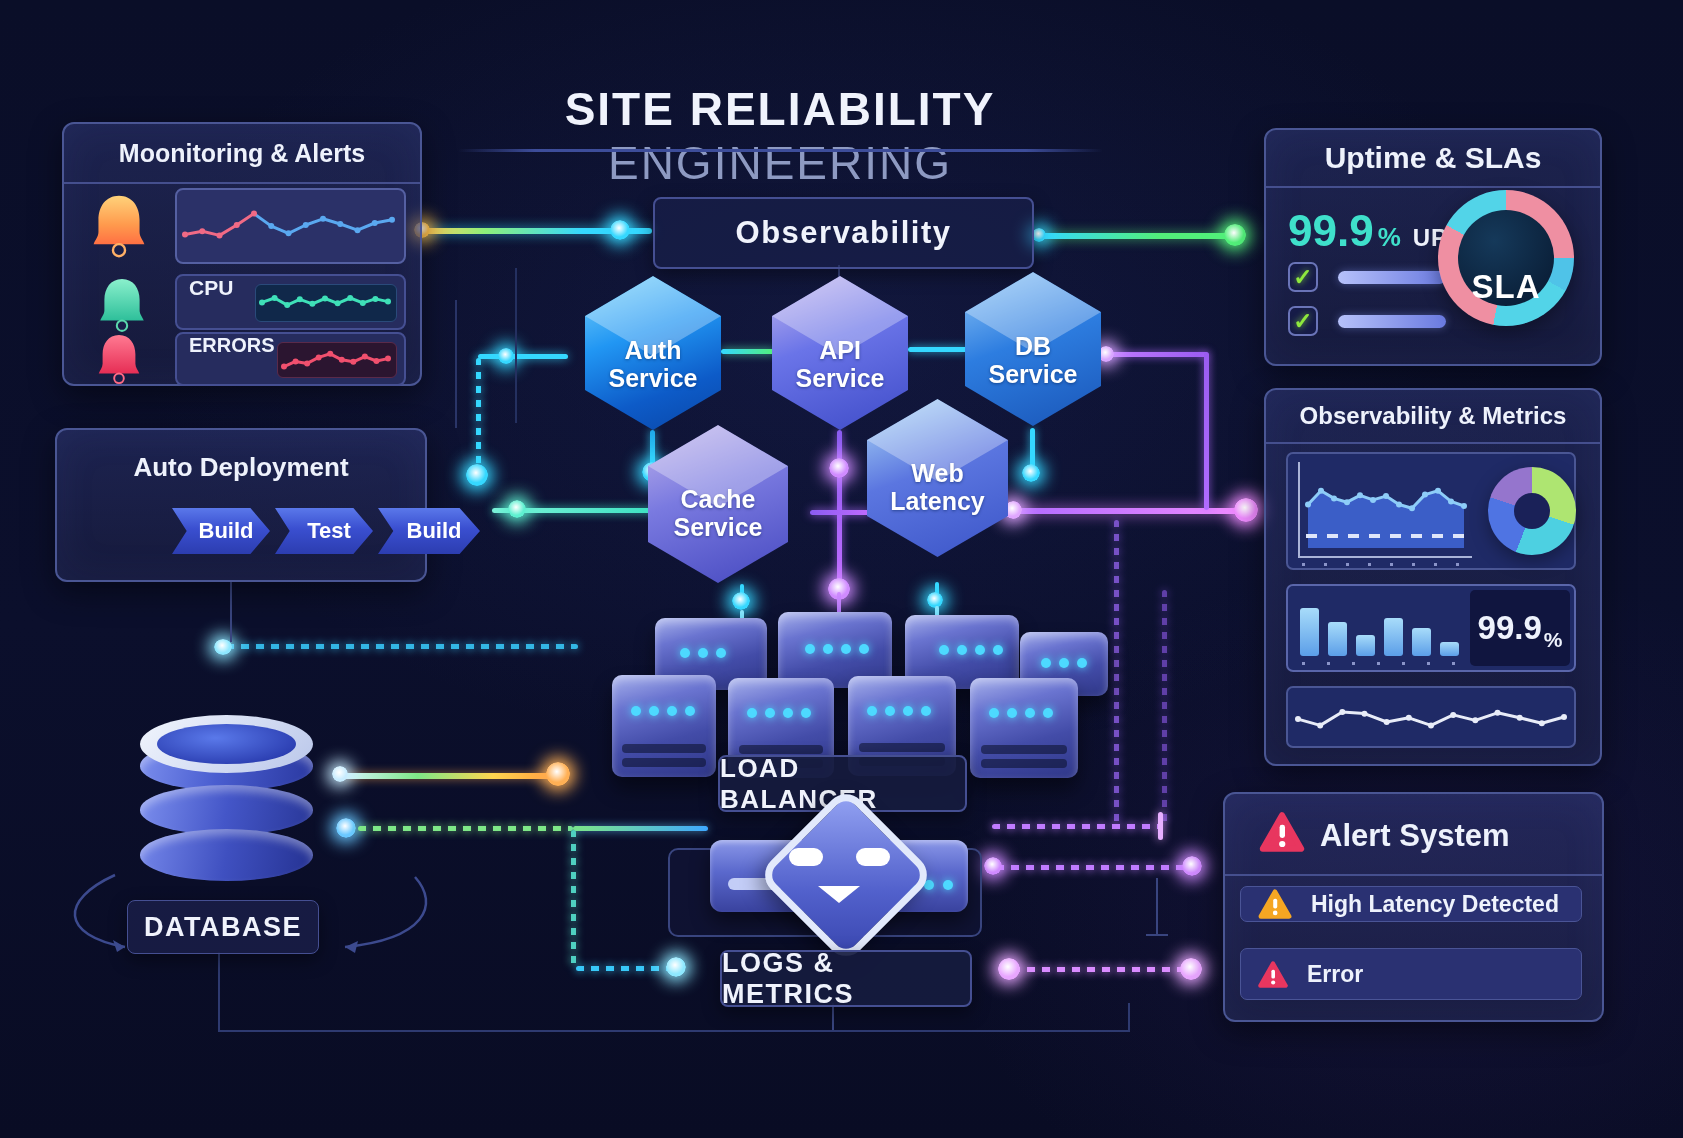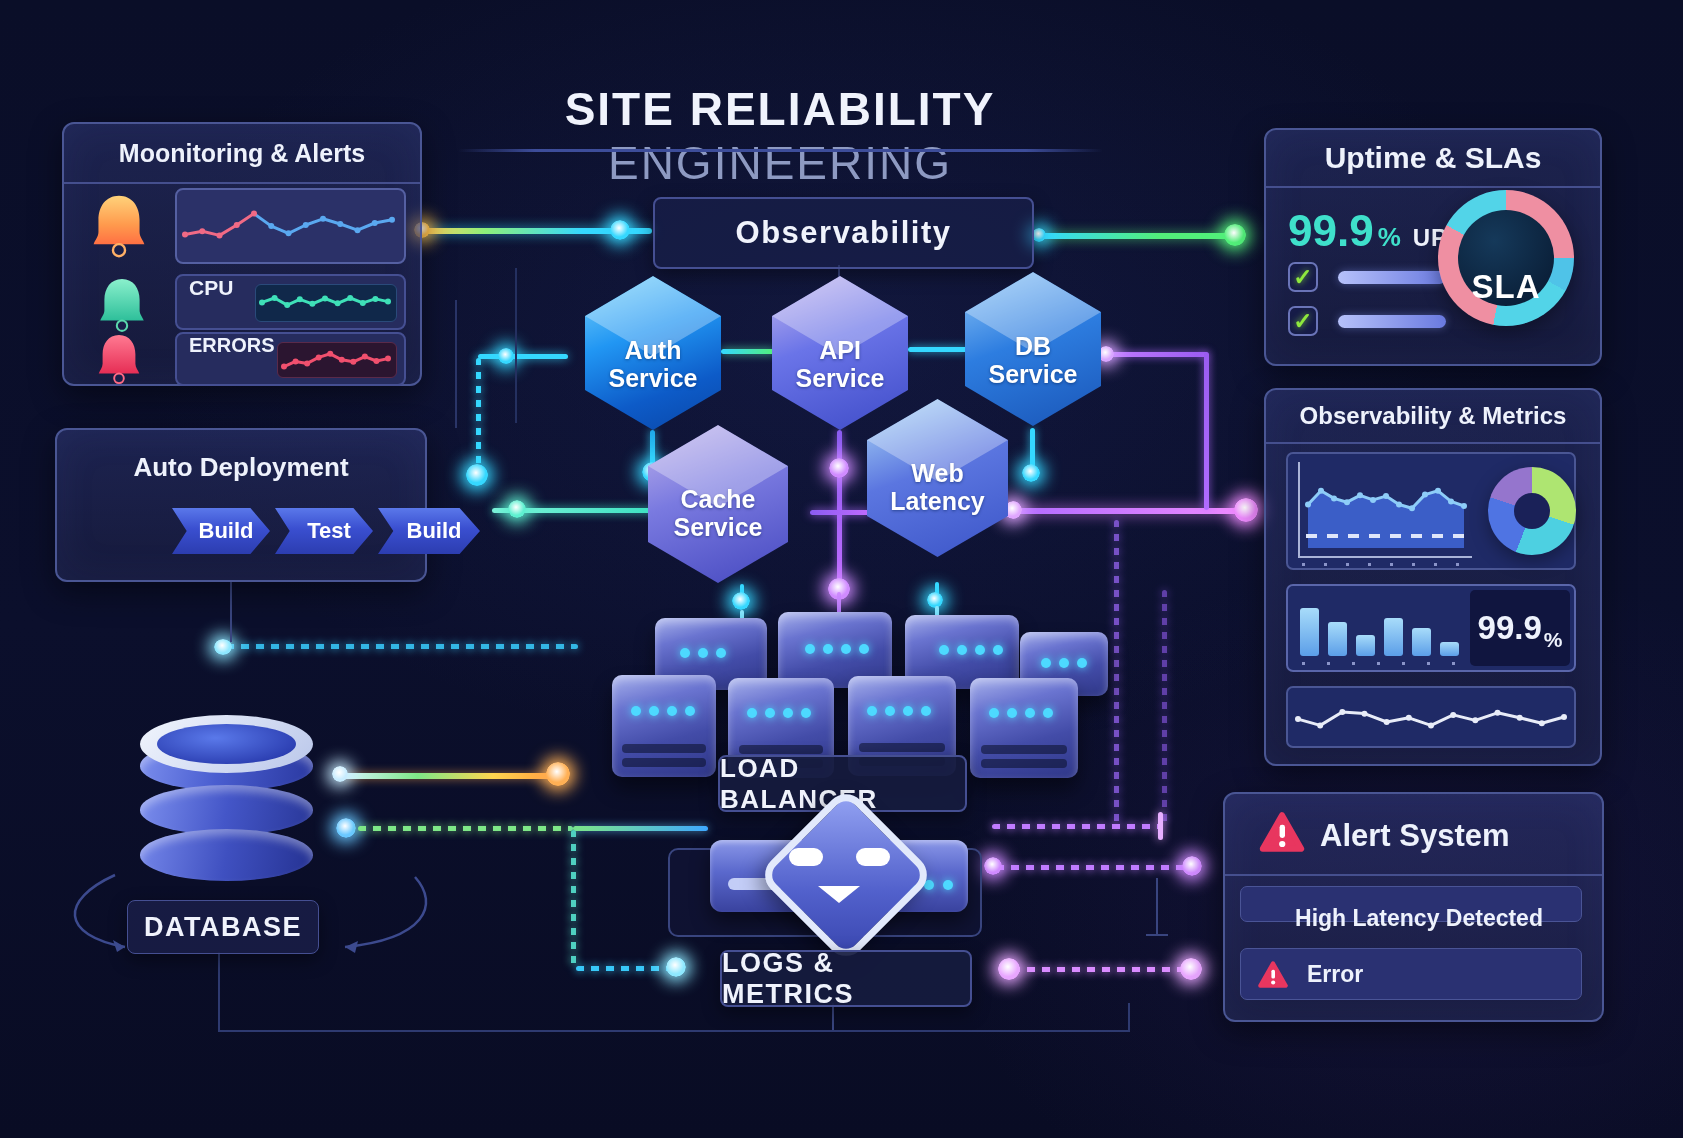--- a/index.html
+++ b/index.html
@@ -481,21 +481,21 @@
 
   <div class="panel" style="left:1223px;top:792px;width:377px;height:226px;background:linear-gradient(180deg,rgba(48,54,116,.6),rgba(28,32,70,.8));">
     <div style="position:absolute;left:0;top:0;width:100%;height:80px;border-bottom:2px solid #454f8e;"></div>
   </div>
   <svg class="abs" style="left:1258px;top:810px;" width="48" height="44" viewBox="0 0 40 36">
     <path d="M20 4 L36 32 H4 Z" fill="#e8365f" stroke="#e8365f" stroke-width="5" stroke-linejoin="round"></path>
     <rect x="18" y="12" width="4.5" height="11" rx="2" fill="#fff"></rect>
       <circle cx="20.2" cy="28" r="2.6" fill="#fff"></circle>
   </svg>
   <div class="abs" style="left:1320px;top:818px;font-size:31px;font-weight:bold;">Alert System</div>
-  <div class="alert-row" style="left:1240px;top:886px;width:342px;height:36px;flex-direction:column;">
+  <div class="alert-row" style="left:1240px;top:886px;width:342px;height:36px;">
     <svg width="36" height="32" viewBox="0 0 40 36">
       <path d="M20 4 L36 32 H4 Z" fill="#f5a623" stroke="#f5a623" stroke-width="5" stroke-linejoin="round"></path>
       <rect x="18" y="12" width="4.5" height="11" rx="2" fill="#fff"></rect>
         <circle cx="20.2" cy="28" r="2.6" fill="#fff"></circle>
     </svg>
     <span style="font-size:23px;font-weight:bold;">High Latency Detected</span>
   </div>
   <div class="alert-row" style="left:1240px;top:948px;width:342px;height:52px;">
     <svg width="32" height="29" viewBox="0 0 40 36">
       <path d="M20 4 L36 32 H4 Z" fill="#e8365f" stroke="#e8365f" stroke-width="5" stroke-linejoin="round"></path>

